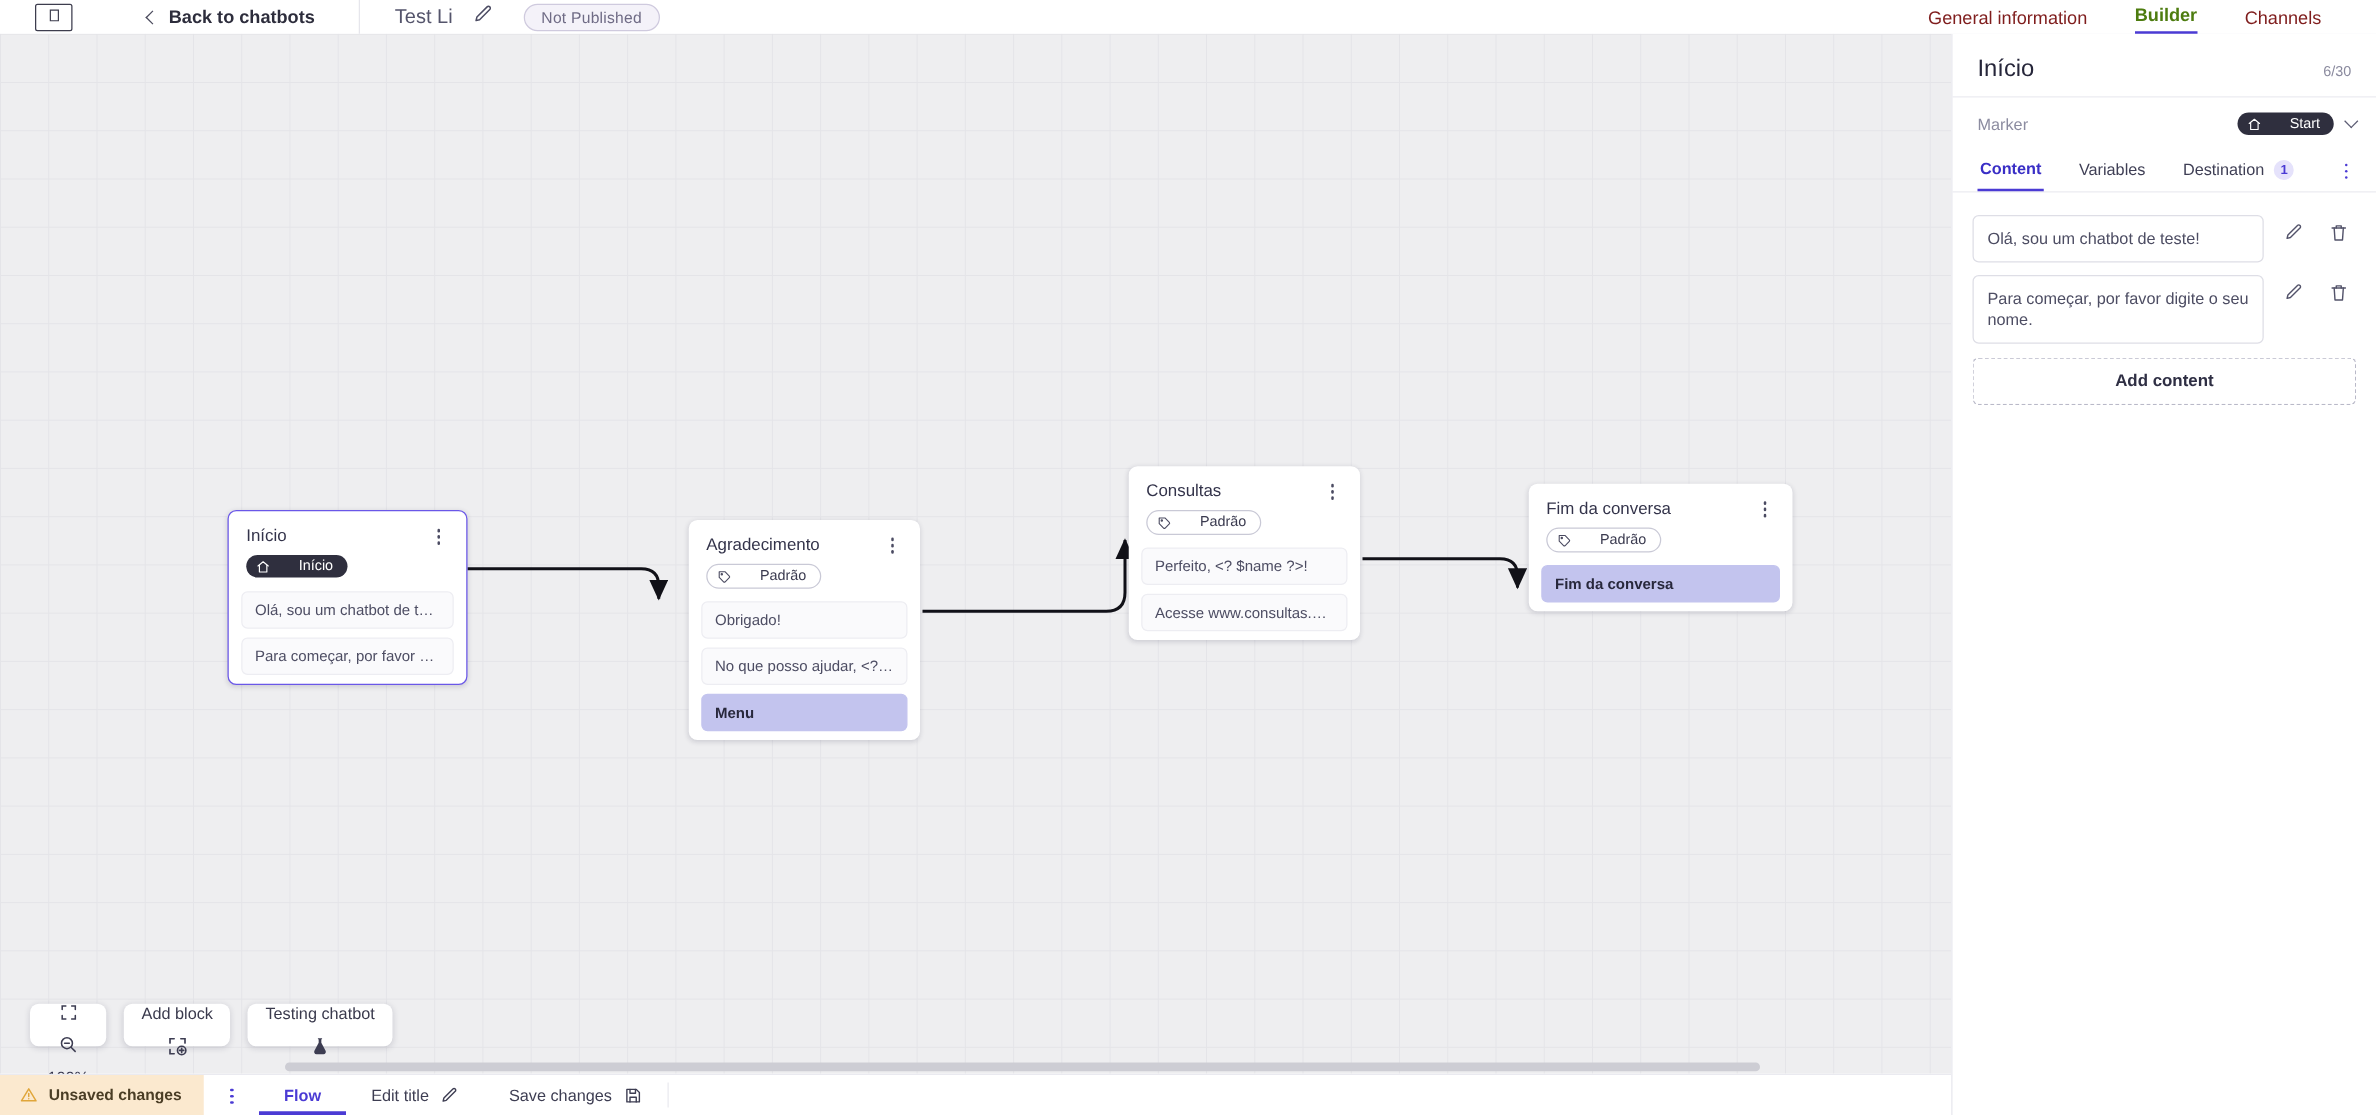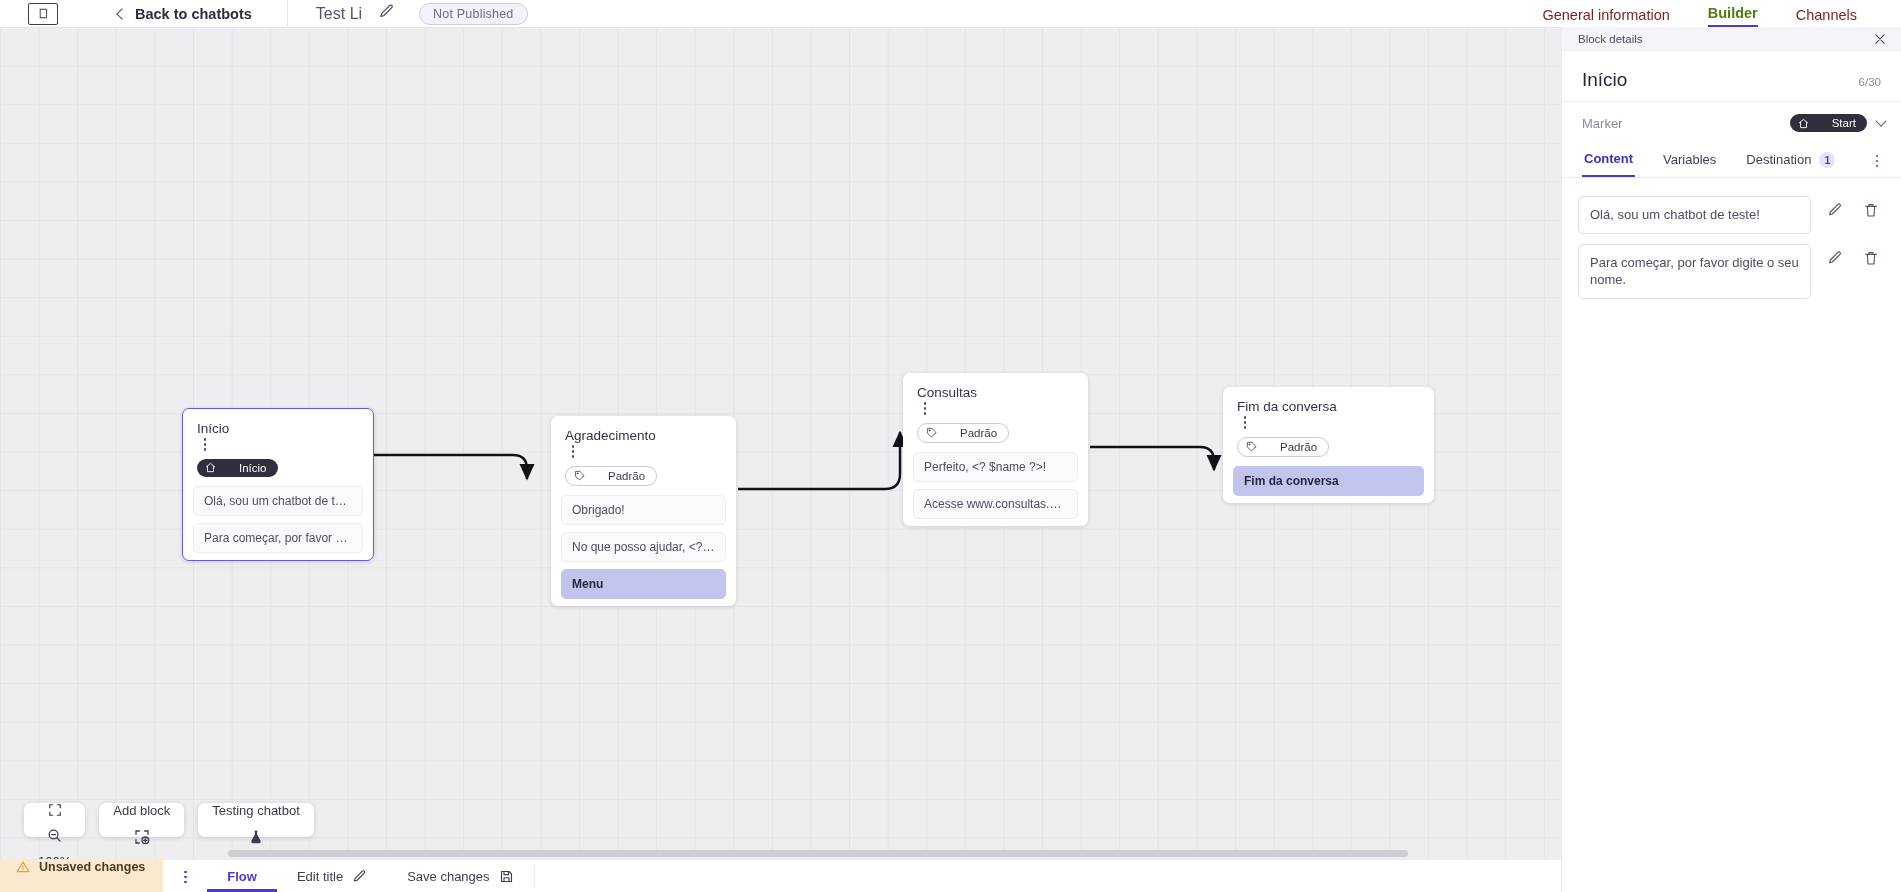--- a/index.html
+++ b/index.html
@@ -68,21 +68,21 @@
   }
   .edges { position: absolute; inset: 0; width: 1561px; height: 832px; pointer-events: none; }
 
   
   .node {
     position: absolute; background: #ffffff; border-radius: 7px;
     box-shadow: 0 1px 4px rgba(30,30,60,.16);
     padding: 0 0 7px 0;
   }
   .node.selected { border: 1.6px solid #6a57e8; }
-  .node-head { padding: 12px 14px 0 14px; display: flex; align-items: flex-start; flex-direction: column; }
+  .node-head { padding: 12px 14px 0 14px; display: flex; align-items: flex-start; }
   .node-title { font-size: 13.5px; color: #33334a; flex: 1; }
   .kebab {
     width: 16px; display: flex; flex-direction: column; align-items: center; gap: 2.5px;
     cursor: pointer; padding-top: 2px;
   }
   .kebab i { width: 2.6px; height: 2.6px; border-radius: 50%; background: #4b4b62; display:block; }
   .node-tagrow { padding: 8px 14px 9px 14px; }
   .tag {
     display: inline-flex; align-items: center; gap: 23px;
     font-size: 11.5px; border-radius: 11px; padding: 3px 11px 3px 8px;
@@ -174,21 +174,21 @@
     height: 38px; display: flex; align-items: center; justify-content: center;
     font-size: 13.5px; color: #2f2f44; font-weight: 700; cursor: pointer;
   }
 
   
   .bottombar {
     position: absolute; bottom: 0; left: 0; width: 1561px; height: 33px;
     background: #ffffff; display: flex; align-items: stretch; border-top: 1px solid #eaeaf0;
   }
   .unsaved {
-    background: #fbe9cf; display: flex; align-items: flex-start; gap: 9px;
+    background: #fbe9cf; display: flex; align-items: center; gap: 9px;
     padding: 0 18px 0 16px; font-size: 12.5px; color: #4a3d25; font-weight: 700; white-space: nowrap;
   }
   .bb-kebab { display: flex; align-items: center; padding: 0 14px; }
   .bb-item {
     display: flex; align-items: center; gap: 9px; padding: 0 20px;
     font-size: 13px; color: #3d3d52; cursor: pointer; white-space: nowrap;
   }
   .bb-item.active { color: #4b3bd4; font-weight: 700; box-shadow: inset 0 -3px 0 0 #4b3bd4; }
   .bb-divider { width: 1px; background: #eaeaf0; margin: 6px 0; }
 </style>
@@ -440,28 +440,20 @@
             <path d="M8 4v5h7V4"></path>
             <path d="M8 20v-6h8v6"></path>
           </svg>
       </span>
     </div>
     <div class="bb-divider"></div>
   </div>
 
   <div class="rpanel">
 
-    <div class="rp-strip">
-      <span class="rp-strip-title">Block details</span>
-      <span class="close-x">
-        <svg width="14" height="14" viewBox="0 0 24 24" fill="none" stroke="#4b4b60" stroke-width="2" stroke-linecap="round">
-            <path d="M5 5l14 14M19 5L5 19"></path>
-          </svg>
-      </span>
-    </div>
 
     <div class="rp-head">
       <span class="rp-title">Início</span>
       <span class="rp-count">6/30</span>
     </div>
 
     <div class="rp-marker">
       <span class="rp-marker-label">Marker</span>
       <span class="marker-right">
         <span class="tag start">
@@ -526,17 +518,18 @@
           <span class="act-ico">
             <svg width="16" height="16" viewBox="0 0 24 24" fill="none" stroke="#53536a" stroke-width="1.7" stroke-linecap="round" stroke-linejoin="round">
                 <path d="M4 6.5h16"></path>
                 <path d="M9 6.5V4h6v2.5"></path>
                 <path d="M6.5 6.5 7.5 21h9l1-14.5"></path>
               </svg>
           </span>
         </div>
       </div>
 
+      <div class="add-content">Add content</div>
     </div>
 
   </div>
 
 </div>
 
 </body></html>

